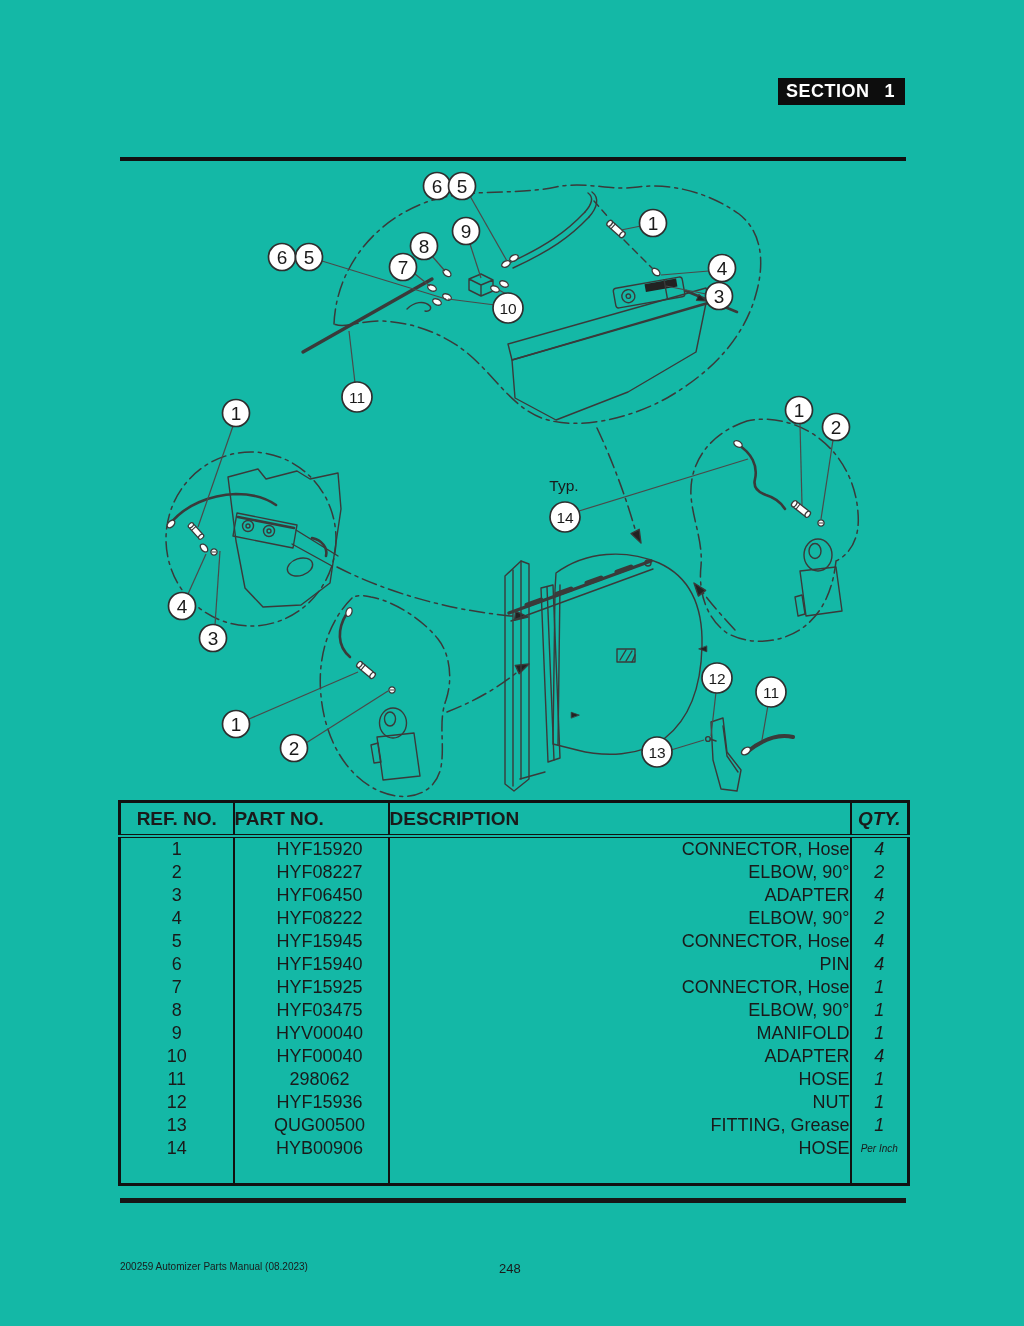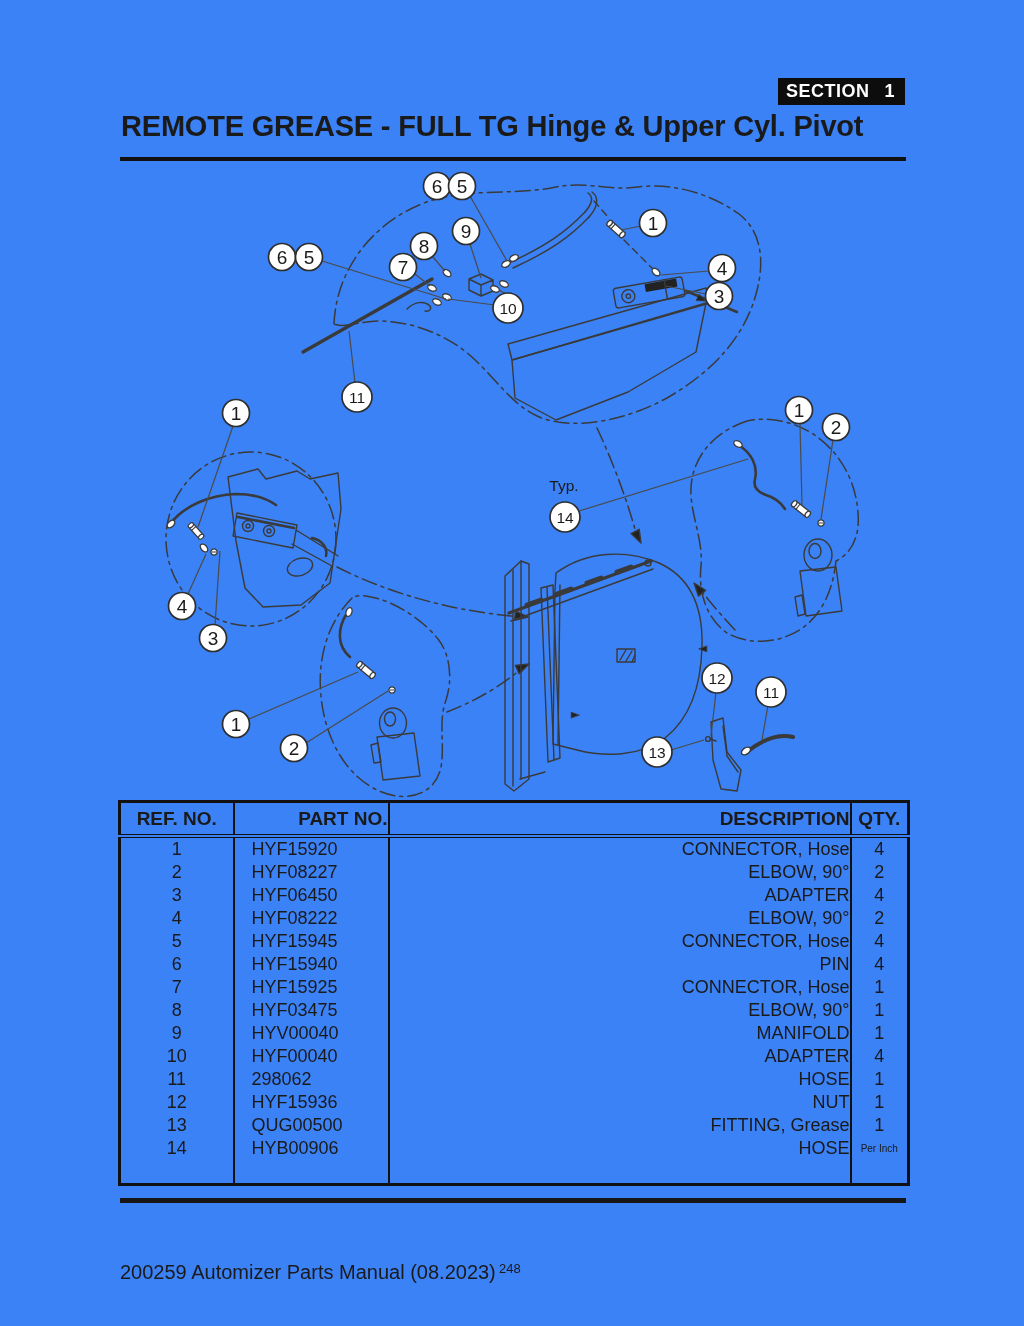--- a/index.html
+++ b/index.html
@@ -1,27 +1,27 @@
 <!DOCTYPE html>
 <html><head>
 <meta charset="utf-8">
 <style>
   html,body{margin:0;padding:0;background:#ffffff;}
-  #page{position:relative;width:1024px;height:1326px;background:#3b82f6;overflow:hidden;
+  #page{position:relative;width:1024px;height:1326px;background:#14b8a6;overflow:hidden;
         font-family:"Liberation Sans",sans-serif;color:#1a1a1a;}
   
   .section-badge{position:absolute;left:778px;top:78px;width:127px;height:27px;
       background:#0d0d0d;color:#fff;display:flex;align-items:center;
       justify-content:space-between;padding:0 10px 0 8px;box-sizing:border-box;
       font-size:18px;font-weight:bold;letter-spacing:.5px;}
   .page-title{position:absolute;left:121px;top:110px;width:800px;
       font-size:29px;font-weight:bold;letter-spacing:-.2px;white-space:nowrap;}
   .title-rule{position:absolute;left:120px;top:157px;width:786px;height:4px;background:#111;}
   .bottom-rule{position:absolute;left:120px;top:1198px;width:786px;height:5px;background:#161616;}
-  .footer-left{position:absolute;left:120px;top:1261px;font-size:20px;}
+  .footer-left{position:absolute;left:120px;top:1261px;font-size:10px;}
   .footer-page{position:absolute;left:499px;top:1261px;font-size:13px;}
   
   #diagram-svg{position:absolute;left:0;top:0;width:1024px;height:1326px;}
   .art{stroke:#3a3a3a;fill:none;stroke-width:1.4;stroke-linecap:round;stroke-linejoin:round;}
   .dashdot{stroke-dasharray:15 5 3 5;stroke-width:1.5;}
   .dash{stroke-dasharray:7 5;}
   .w2{stroke-width:2.6;}
   .w3{stroke-width:3.4;}
   .w4{stroke-width:4;}
   .hatch{stroke-width:5;}
@@ -36,38 +36,37 @@
   #parts-table{position:absolute;left:118px;top:800px;width:789px;border-collapse:collapse;
       table-layout:fixed;font-size:18px;}
   #parts-table,#parts-table td,#parts-table th{border:2px solid #111;}
   #parts-table{border-width:3px;}
   #parts-table thead th{border-bottom:4px double #111;font-size:19px;font-weight:bold;
       height:31px;padding:0;}
   #parts-table td{padding:0;height:23px;line-height:23px;white-space:nowrap;overflow:hidden;}
   #parts-table td,#parts-table th{border-top:none;border-bottom:none;}
   #parts-table thead th{border-bottom:4px double #111;}
   .col-ref{width:114px;text-align:center;}
-  .col-part{width:155px;text-align:left;padding-left:17px !important;}
+  .col-part{width:155px;text-align:center;padding-left:17px !important;}
   .col-desc{width:462px;text-align:right;padding-left:9px !important;}
-  .col-qty{width:58px;text-align:center;}
-  th.col-part,th.col-desc{text-align:right;padding-left:0 !important;}
+  .col-qty{width:58px;text-align:center;font-style:italic;}
+  th.col-part,th.col-desc{text-align:left;padding-left:0 !important;}
   td.qty-small{font-size:10px;line-height:11px !important;white-space:pre-line;
       vertical-align:middle;margin-top:12px;}
   tr.filler td{height:13px;line-height:13px;}
 </style>
 </head>
 <body>
 
 <div id="page">
 
   <div class="section-badge">
     <span>SECTION</span>
     <span>1</span>
   </div>
-  <div class="page-title">REMOTE GREASE - FULL TG Hinge &amp; Upper Cyl. Pivot</div>
   <div class="title-rule"></div>
 
   <svg id="diagram-svg" viewBox="0 0 1024 1326" xmlns="http://www.w3.org/2000/svg">
     <defs>
       <g id="fit">
         <rect x="-9" y="-3.4" width="18" height="6.8" rx="2.4" fill="#fff" stroke="#3a3a3a" stroke-width="1.4"></rect>
         <ellipse cx="-9" cy="0" rx="2.3" ry="3.6" fill="#fff" stroke="#3a3a3a" stroke-width="1.4"></ellipse>
         <ellipse cx="9" cy="0" rx="2.3" ry="3.6" fill="#fff" stroke="#3a3a3a" stroke-width="1.4"></ellipse>
         <line x1="-4" y1="-3.2" x2="-4" y2="3.2" stroke="#3a3a3a" stroke-width="1.2"></line>
       </g>

